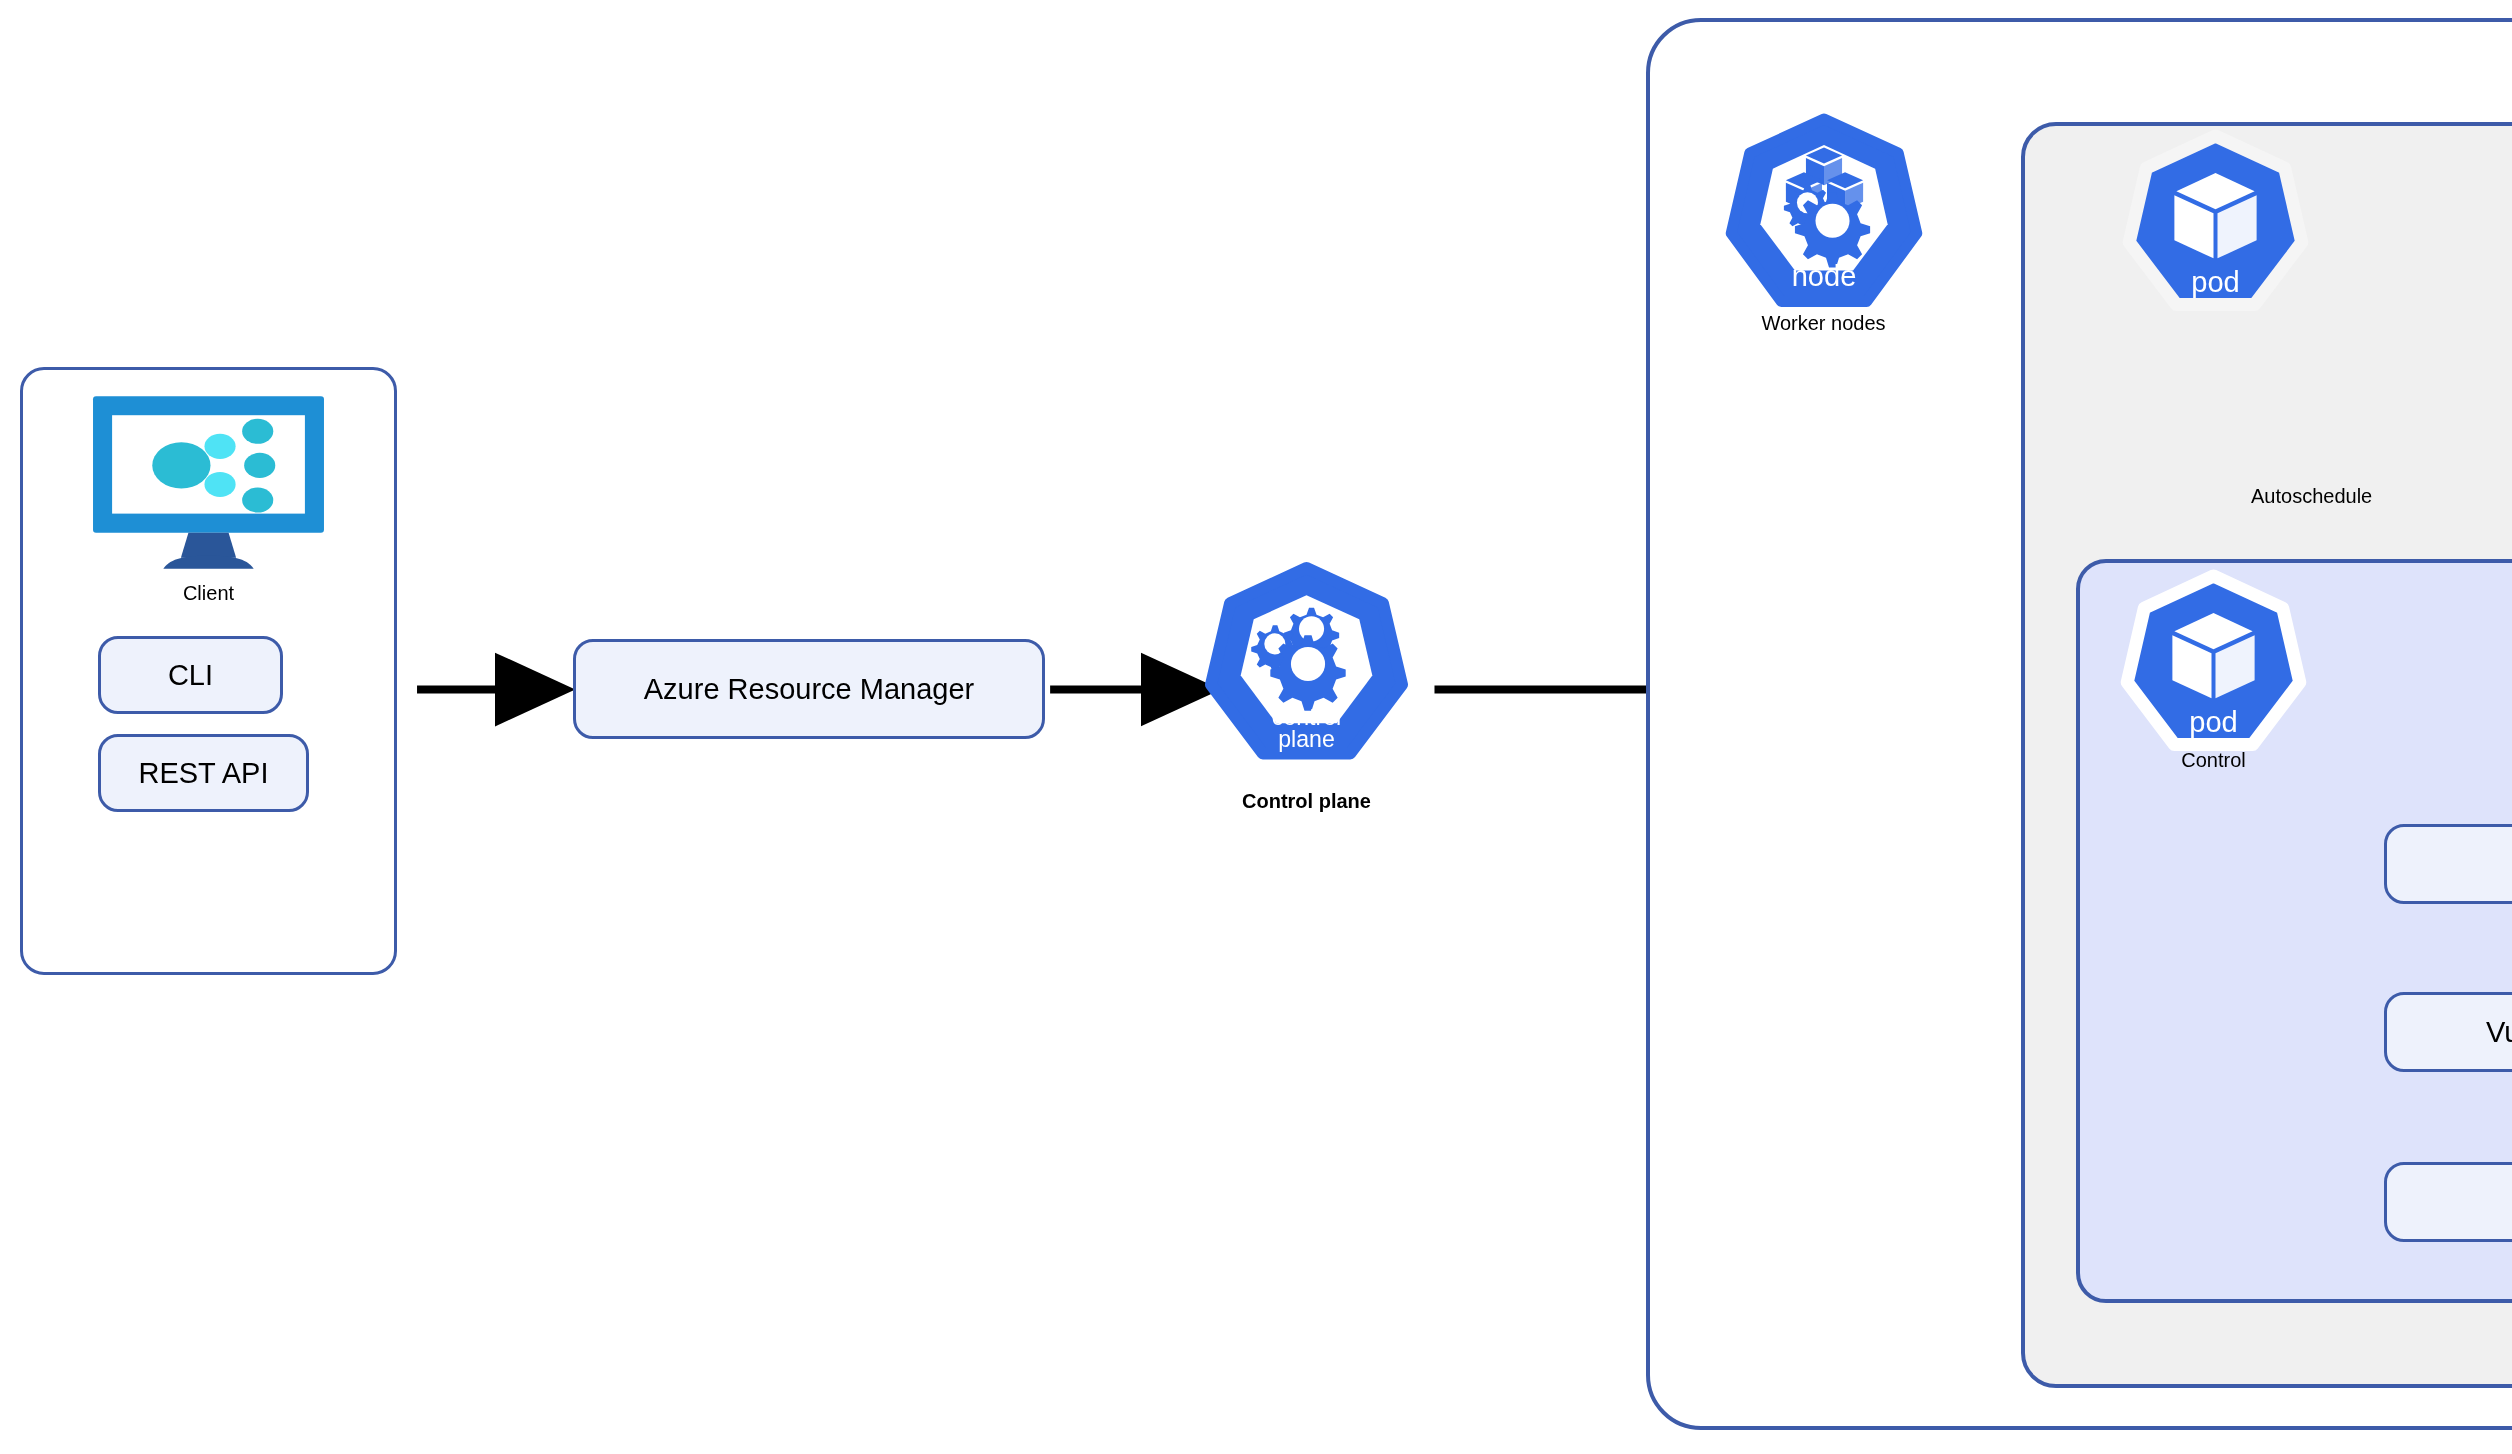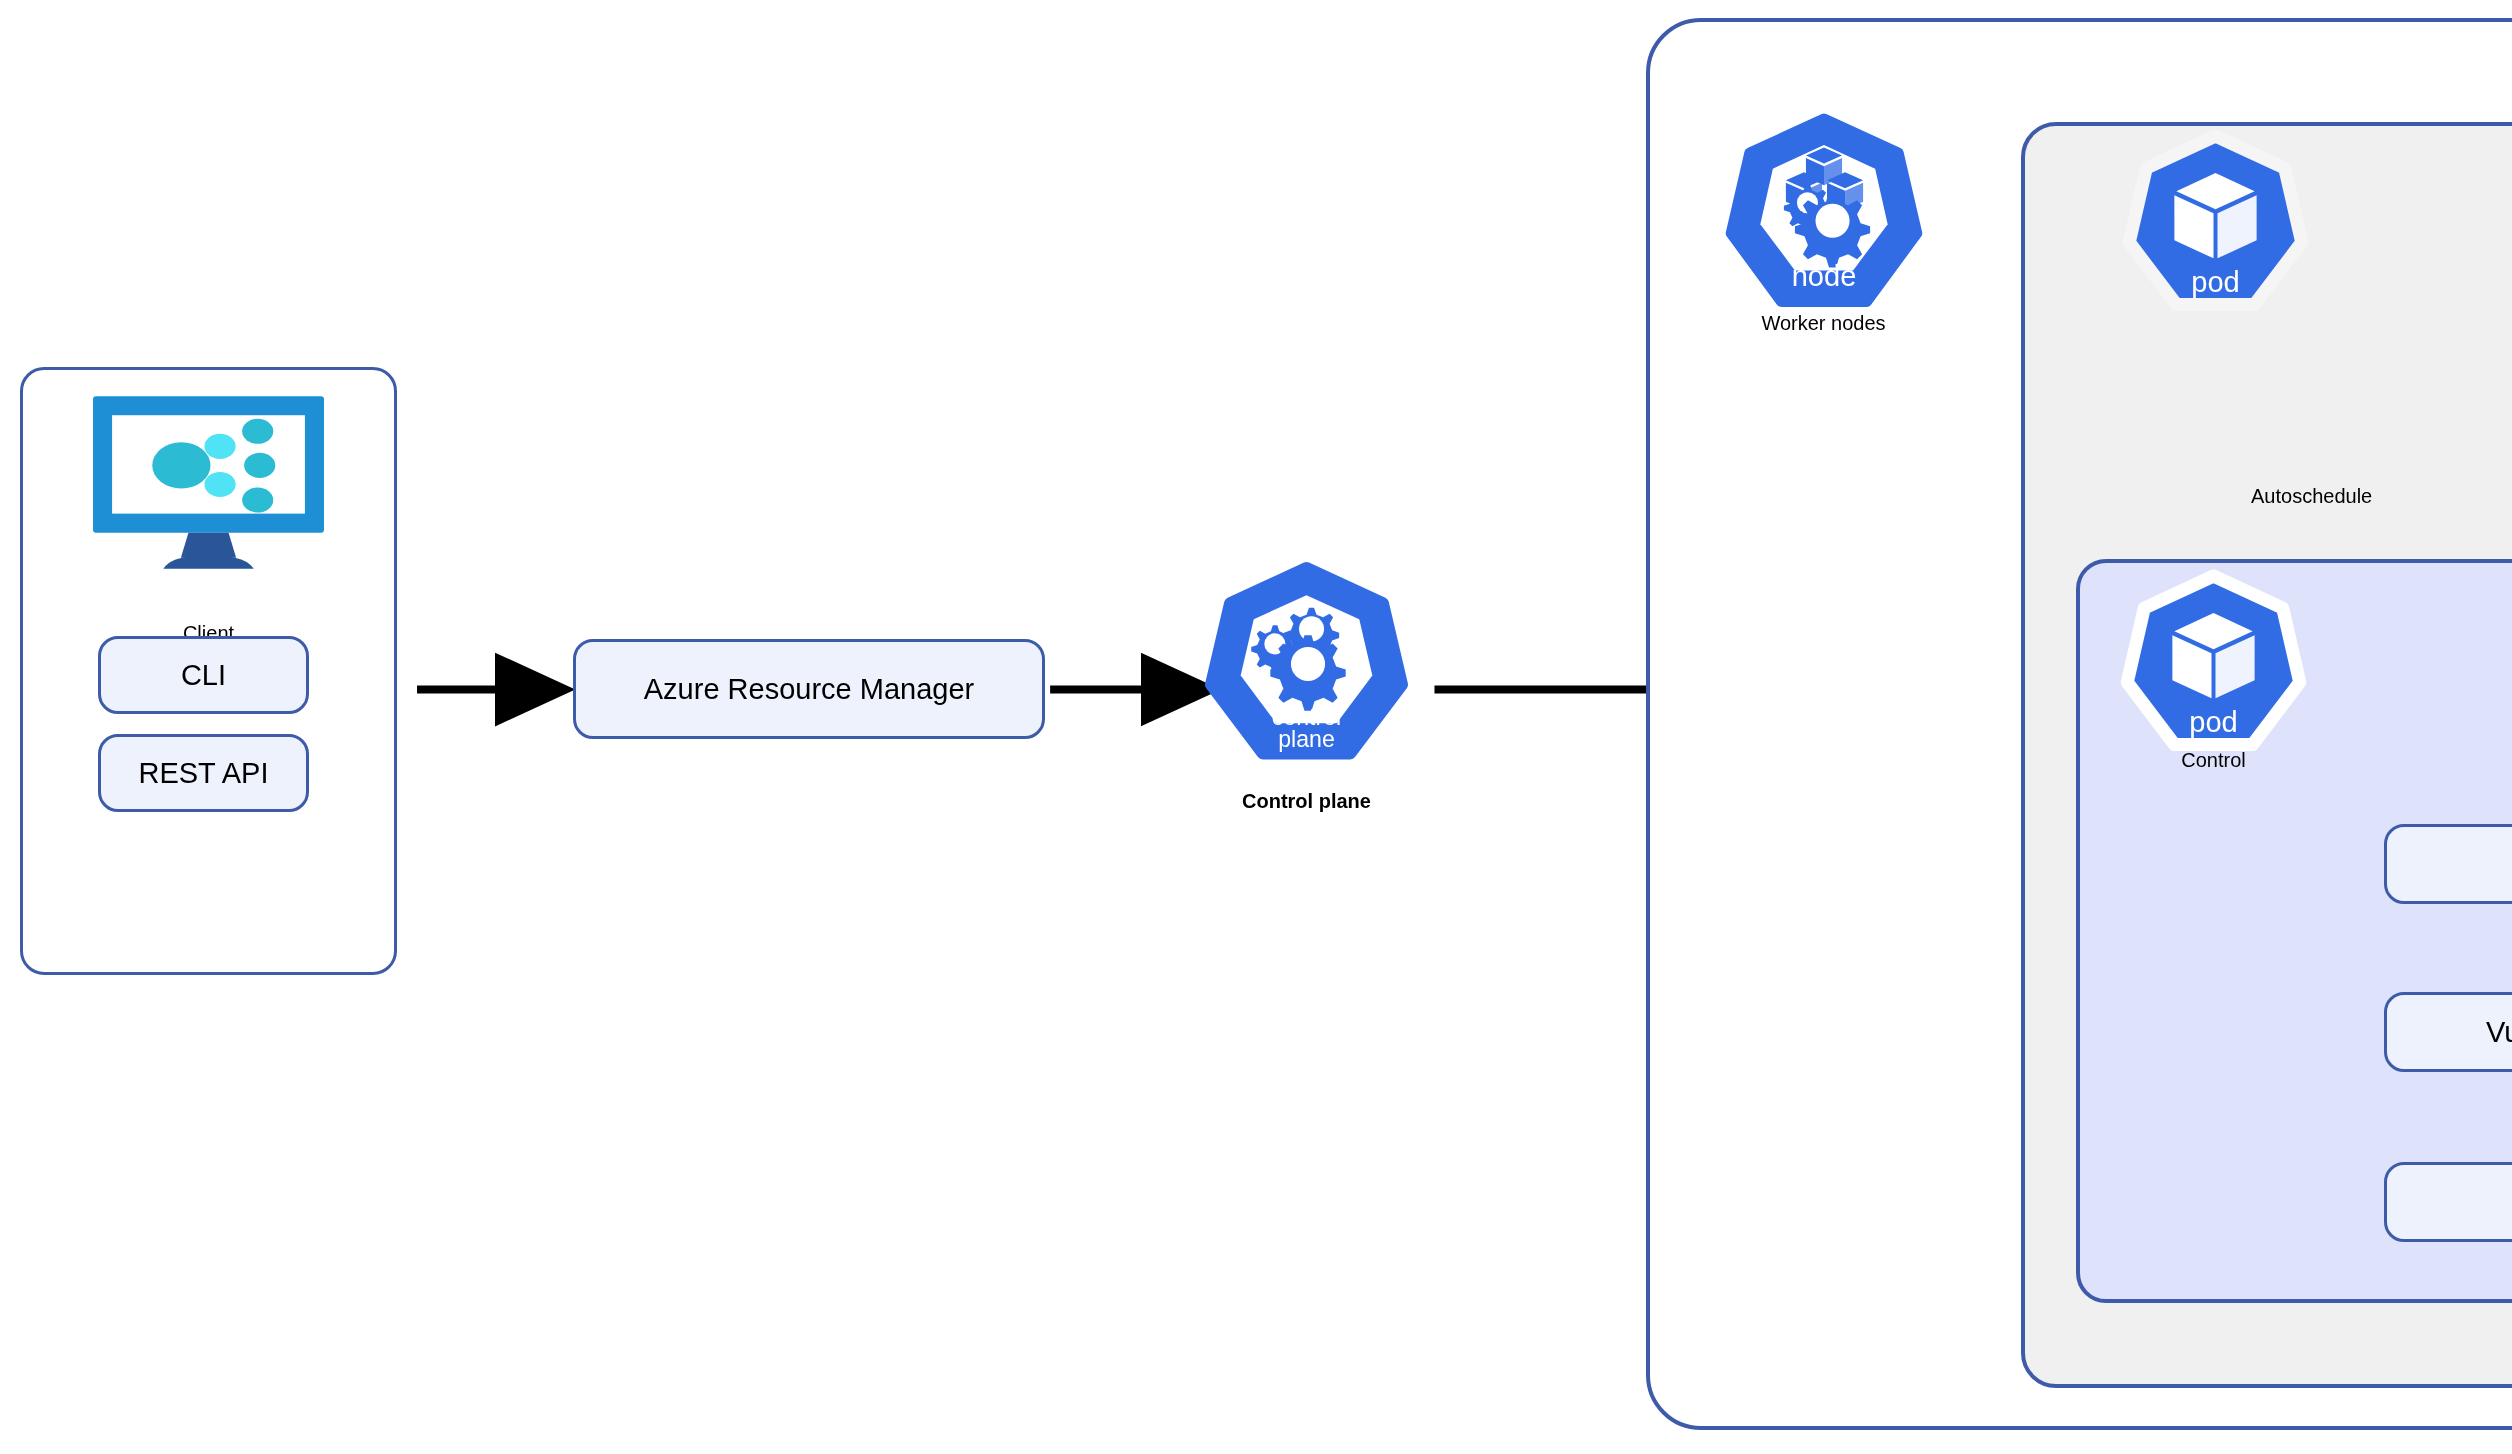--- a/index.html
+++ b/index.html
@@ -125,23 +125,23 @@
       <ellipse cx="186" cy="146" rx="58" ry="46" fill="#2bbcd4"></ellipse>
       <ellipse cx="263" cy="108" rx="31" ry="25" fill="#4fe3f5"></ellipse>
       <ellipse cx="263" cy="184" rx="31" ry="25" fill="#4fe3f5"></ellipse>
       <ellipse cx="338" cy="78" rx="31" ry="25" fill="#2bbcd4"></ellipse>
       <ellipse cx="342" cy="146" rx="31" ry="25" fill="#2bbcd4"></ellipse>
       <ellipse cx="338" cy="215" rx="31" ry="25" fill="#2bbcd4"></ellipse>
       <path d="M200,280 L280,280 L295,330 L185,330 Z" fill="#2a5699"></path>
       <path d="M150,352 C165,330 195,326 240,326 C285,326 315,330 330,352 Z" fill="#2a5699"></path>
     </svg>
   </div>
-  <div class="lbl lbl-56" style="left:88px;top:582px;width:241px;margin-top:40px;">Client</div>
-
-  <div class="pill" style="left:98px;top:636px;width:211px;height:78px;">
+  <div class="lbl lbl-56" style="left:88px;top:582px;width:241px;">Client</div>
+
+  <div class="pill" style="left:98px;top:636px;width:185px;height:78px;">
     <span>CLI</span>
   </div>
   <div class="pill" style="left:573px;top:639px;width:472px;height:100px;">
     <span>Azure Resource Manager</span>
   </div>
 
   <div class="pill" style="left:98px;top:734px;width:211px;height:78px;">
     <span>REST API</span>
   </div>
 

